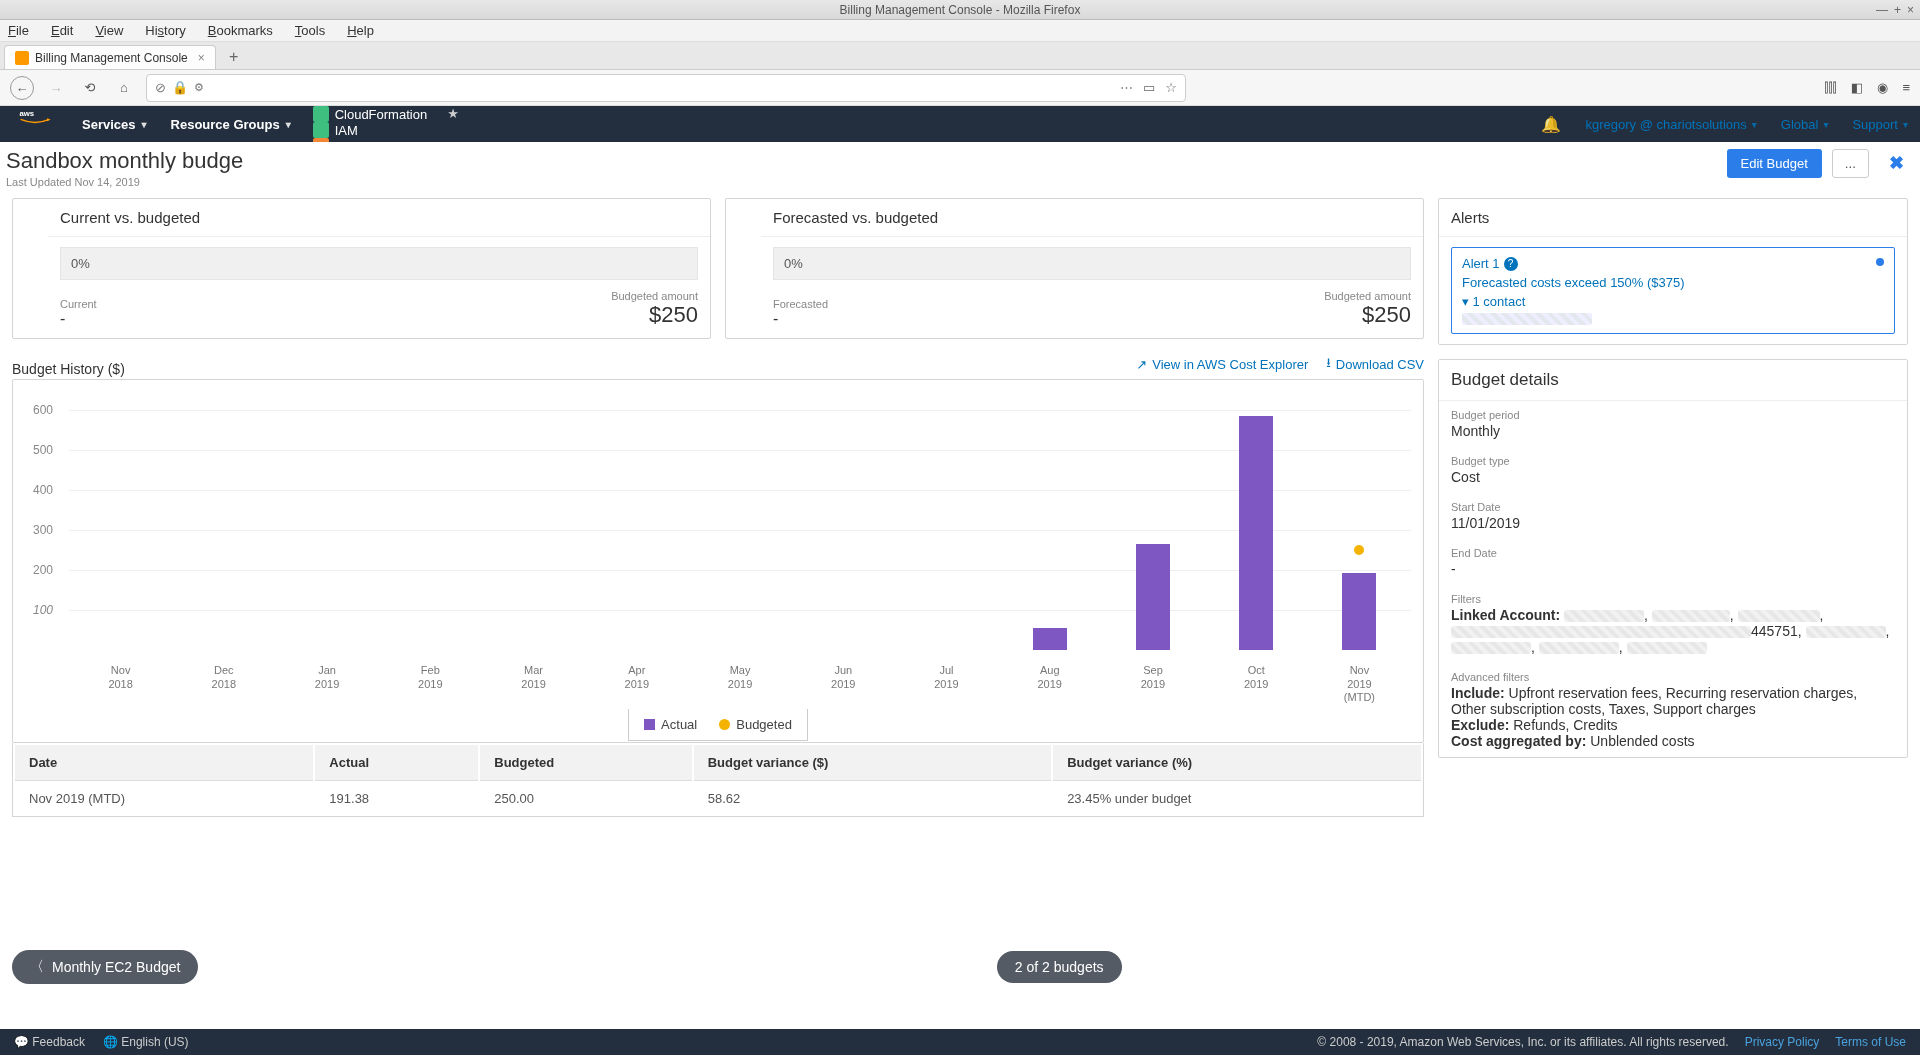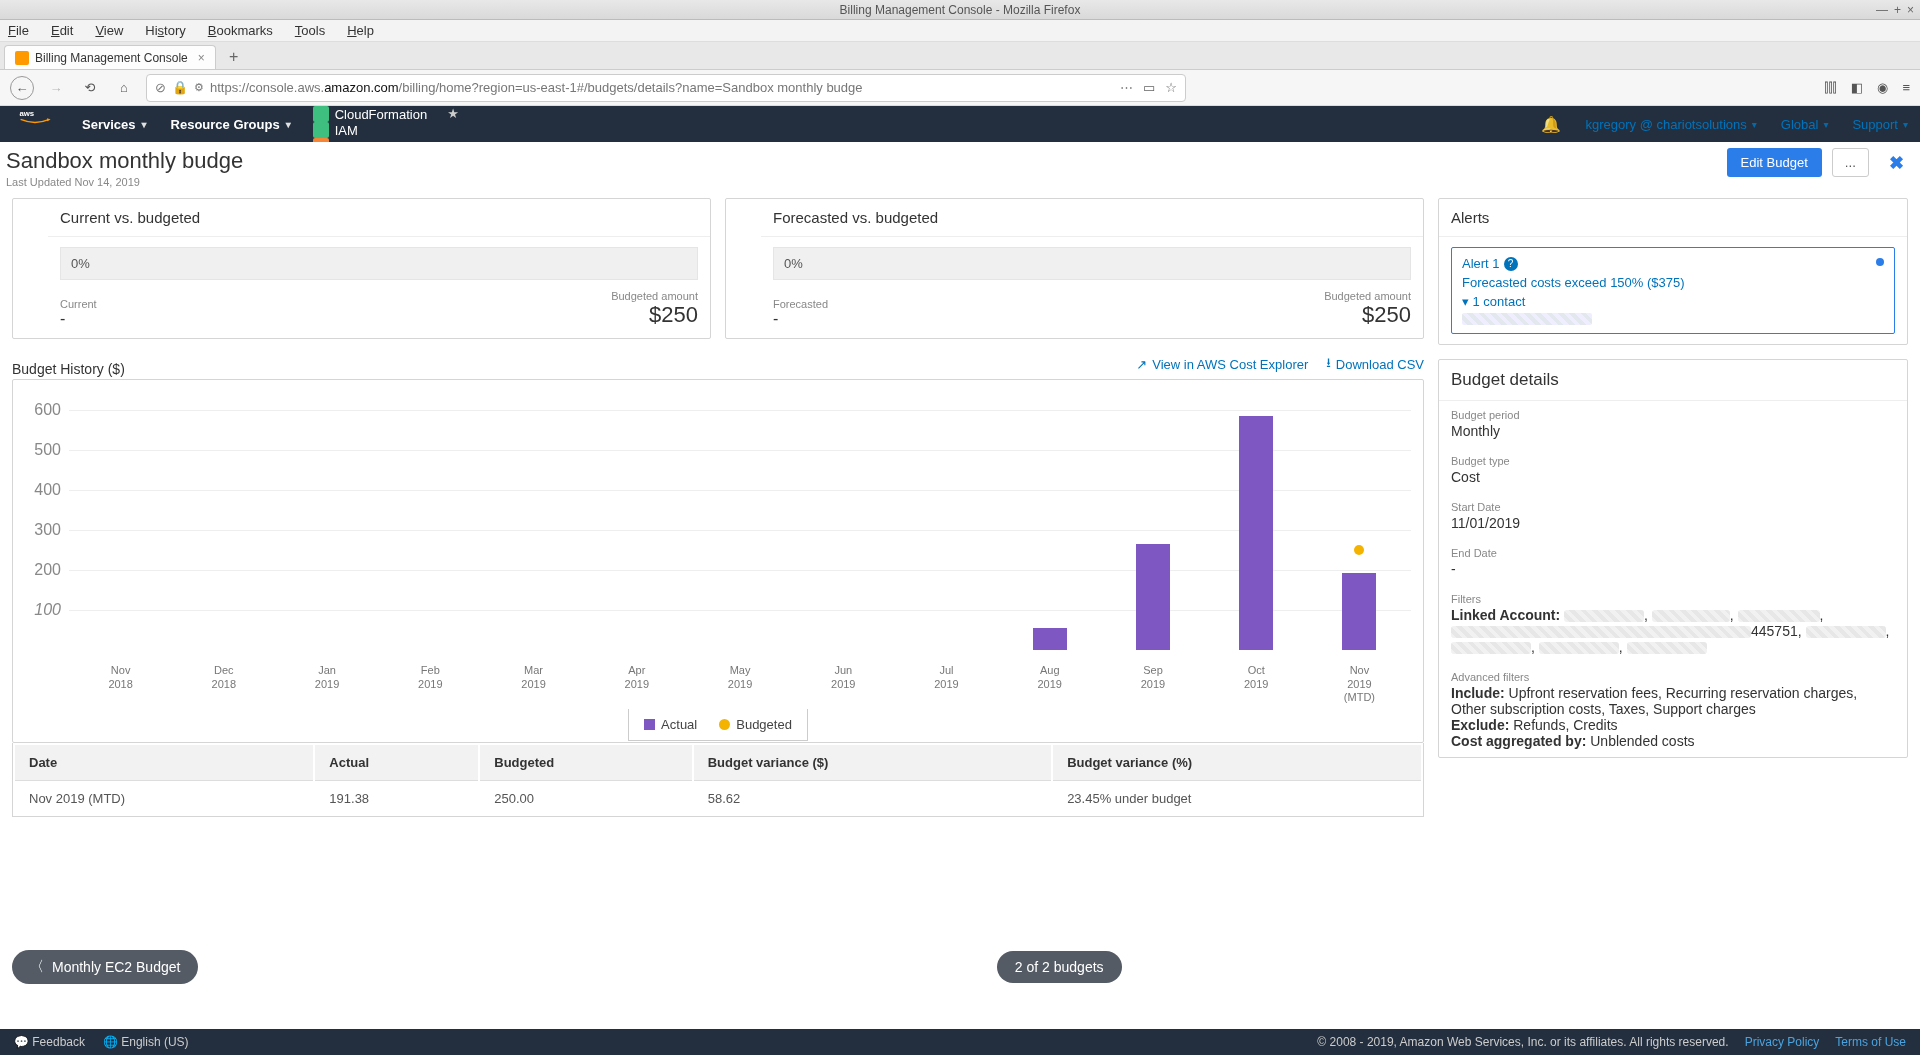--- a/index.html
+++ b/index.html
@@ -35,21 +35,21 @@
 .aws-svc{display:flex;align-items:center;gap:6px;padding:0 10px;}
 .aws-svc .ic{width:16px;height:16px;border-radius:2px;display:inline-block;}
 .caret{font-size:10px;opacity:.85;}
 .bell{font-size:16px;opacity:.9;}
 
 
 .page-wrap{position:absolute; top:142px; left:0; right:0; bottom:44px; overflow:hidden; background:#fff;}
 .page-header{display:flex;align-items:flex-start;padding:6px 6px 10px;}
 .page-title{font-size:22px;font-weight:400;color:#333;}
 .page-sub{font-size:11px;color:#888;margin-top:2px;}
-.hdr-actions{margin-left:auto;display:flex;align-items:flex-start;gap:10px;}
+.hdr-actions{margin-left:auto;display:flex;align-items:center;gap:10px;}
 .btn-primary{background:#2b7de9;color:#fff;border:none;border-radius:3px;padding:7px 14px;font-size:13px;}
 .btn-outline{background:#fff;border:1px solid #ccc;border-radius:3px;padding:6px 12px;color:#555;}
 .close-x{color:#2b7de9;font-size:18px;font-weight:700;padding:4px 10px;}
 
 .content-grid{display:flex;gap:14px;padding:0 12px;}
 .col-main{flex:1;min-width:0;}
 .col-side{width:470px;}
 
 .panel{border:1px solid #d5d5d5;border-radius:2px;background:#fff;margin-bottom:14px;}
 .panel-h{padding:10px 12px;border-bottom:1px solid #eee;font-size:15px;color:#333;}
@@ -64,21 +64,21 @@
 .kv-dash{font-size:16px;color:#333;}
 
 .section-title{font-size:14px;color:#333;margin:6px 0 0;}
 .links-row{display:flex;gap:18px;justify-content:flex-end;margin-bottom:4px;}
 .link{color:#0073bb;font-size:13px;display:flex;align-items:center;gap:5px;}
 
 
 .chart-panel{border:1px solid #d5d5d5;border-radius:2px;}
 .chart-area{position:relative;height:330px;padding:10px 12px 6px;}
 .y-axis{position:absolute;left:12px;top:10px;bottom:60px;width:36px;}
-.y-tick{position:absolute;left:0;width:36px;text-align:right;font-size:16px;color:#888;transform:translateY(50%);}
+.y-tick{position:absolute;left:0;width:36px;text-align:center;font-size:12px;color:#888;transform:translateY(50%);}
 .grid{position:absolute;left:56px;right:12px;top:10px;bottom:60px;}
 .gline{position:absolute;left:0;right:0;border-top:1px solid #eee;}
 .bars{position:absolute;left:56px;right:12px;top:10px;bottom:60px;display:flex;}
 .barcol{flex:1;position:relative;display:flex;justify-content:center;align-items:flex-end;}
 .bar{width:34px;background:#7e57c2;}
 .dot{width:10px;height:10px;border-radius:50%;background:#f5b301;position:absolute;}
 .x-labels{position:absolute;left:56px;right:12px;bottom:6px;display:flex;}
 .x-lab{flex:1;text-align:center;font-size:11px;color:#777;line-height:1.2;}
 .legend{display:flex;gap:22px;justify-content:center;align-items:center;border:1px solid #ccc;border-top:none;padding:8px;margin:0 auto;width:180px;position:relative;top:-1px;background:#fff;}
 .legend-item{display:flex;align-items:center;gap:6px;font-size:13px;color:#444;}
@@ -139,23 +139,20 @@
 </div>
 <div class="urlbar-row">
   <div class="nav-icn circle">←</div>
   <div class="nav-icn disabled">→</div>
   <div class="nav-icn">⟲</div>
   <div class="nav-icn">⌂</div>
   <div class="urlbox">
     <span>⊘</span>
     <span class="lock">🔒</span>
     <span style="font-size:11px;">⚙</span>
-    <span>
-      <span>https://console.aws.</span><span class="domain">amazon.com</span><span>/billing/home?region=us-east-1#/budgets/details?name=Sandbox monthly budge</span>
-    </span>
     <div class="url-right-icons">
       <span>⋯</span>
       <span>▭</span>
       <span>☆</span>
     </div>
   </div>
   <div class="toolbar-right">
     <span>⫿⫿⫿</span>
     <span>◧</span>
     <span>◉</span>

